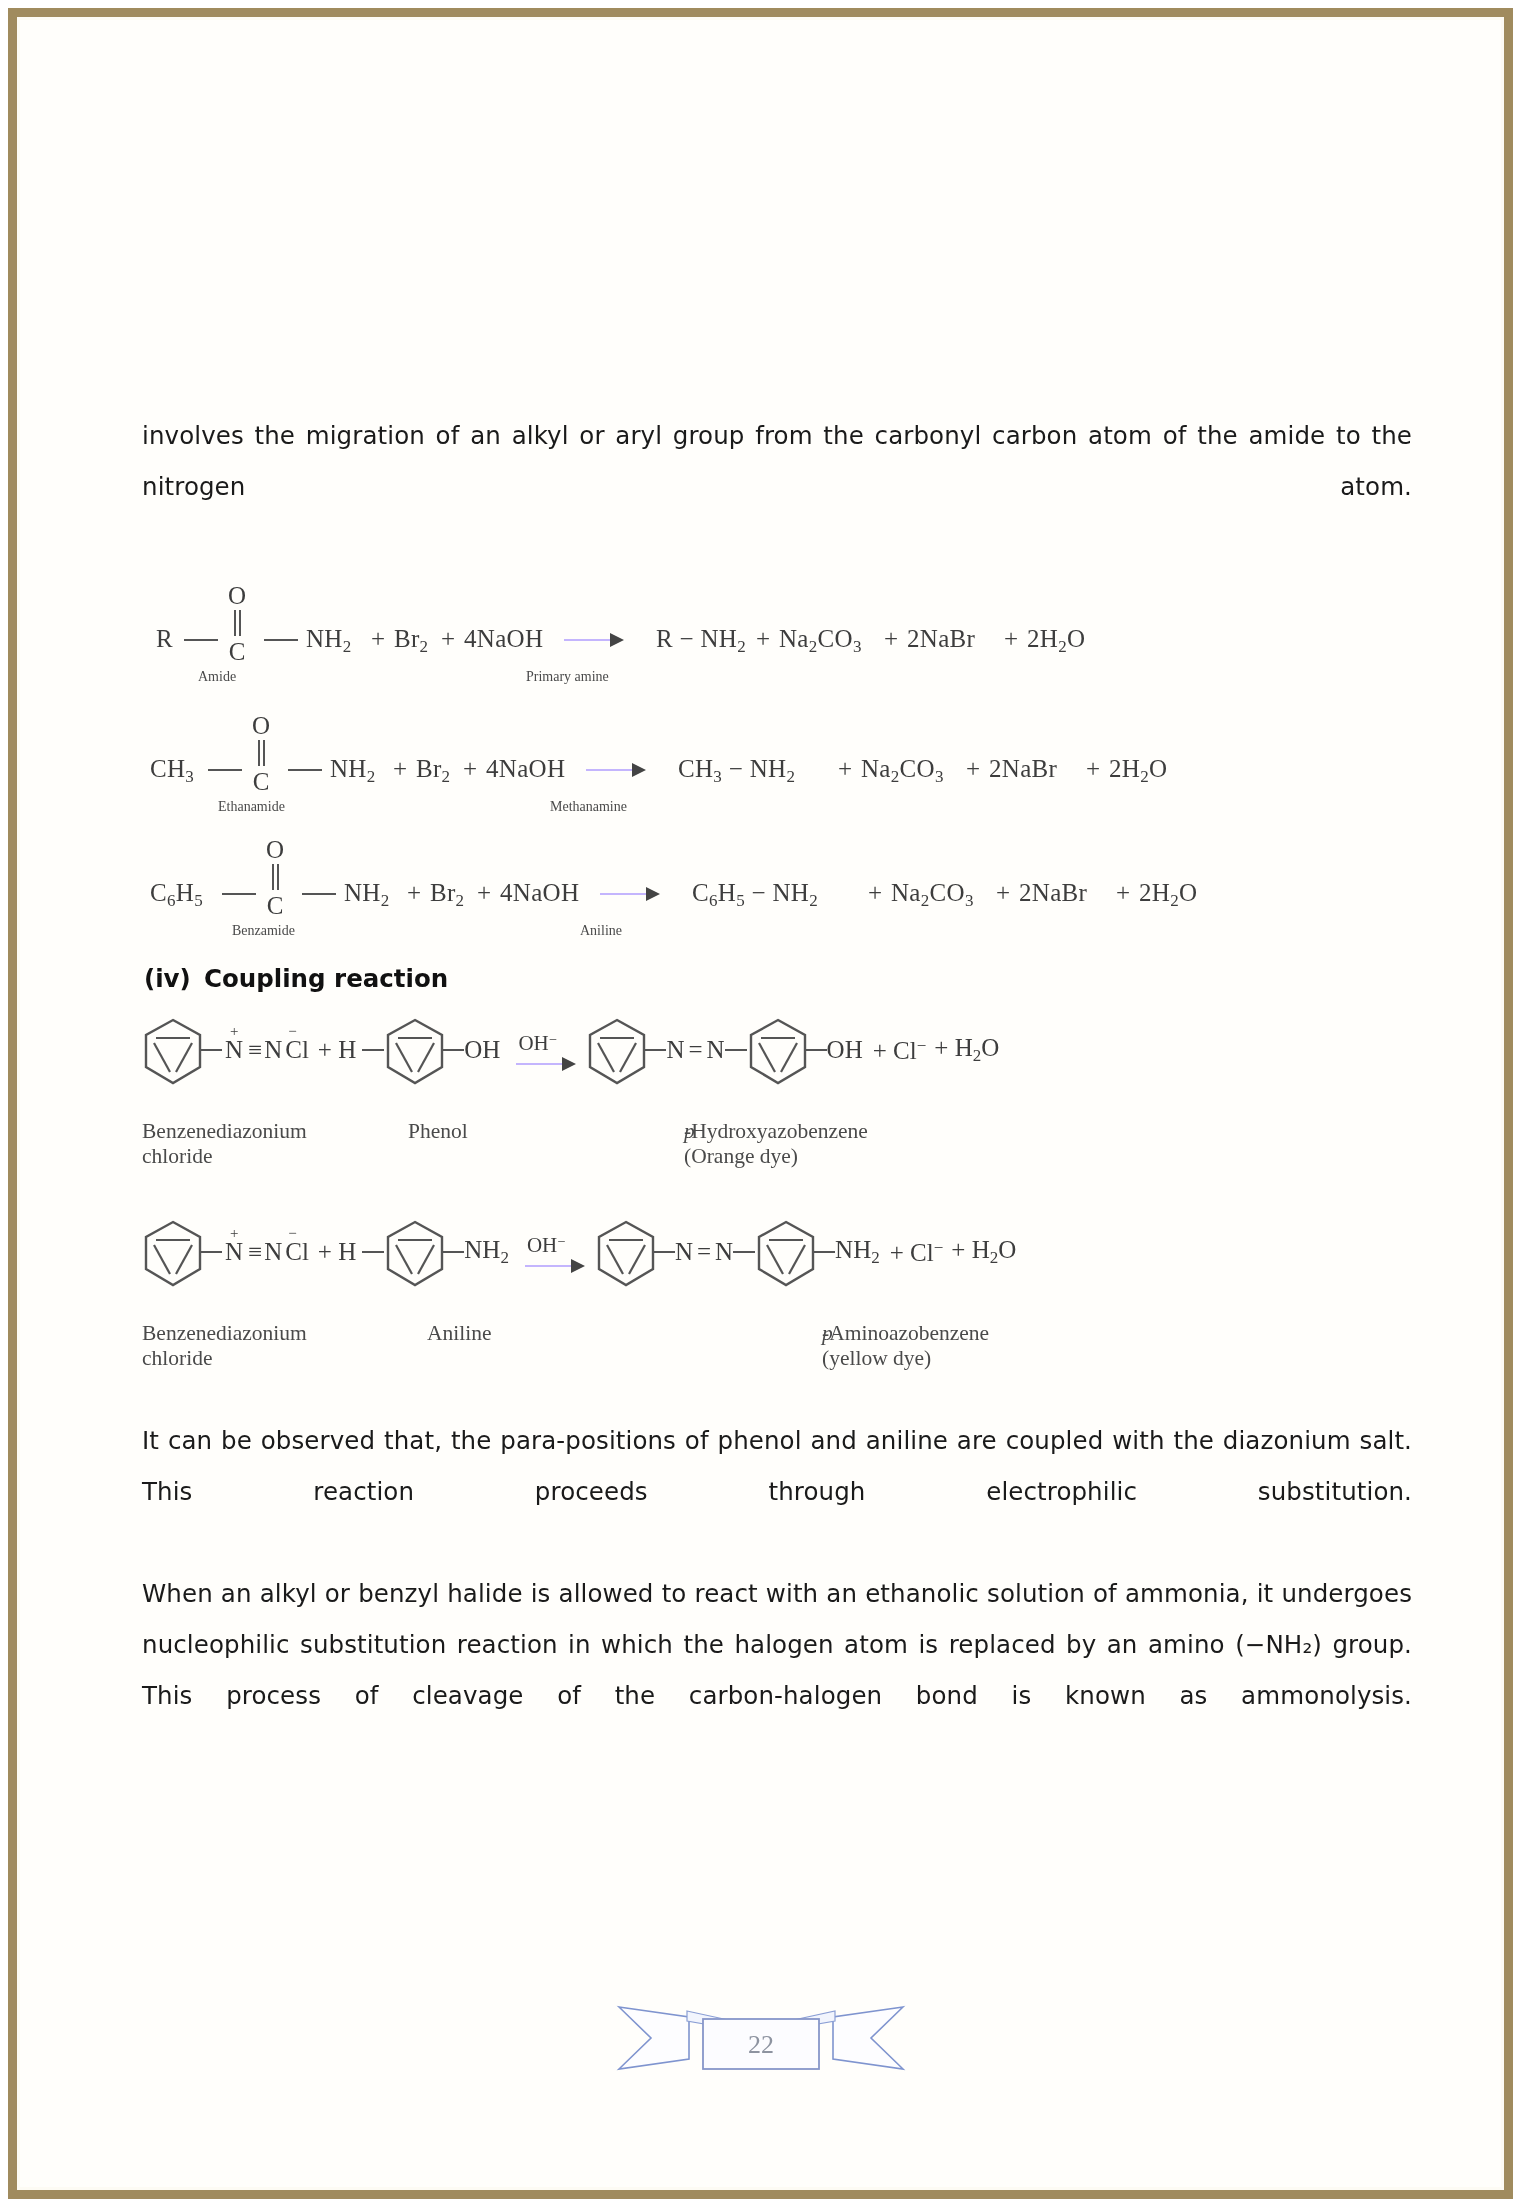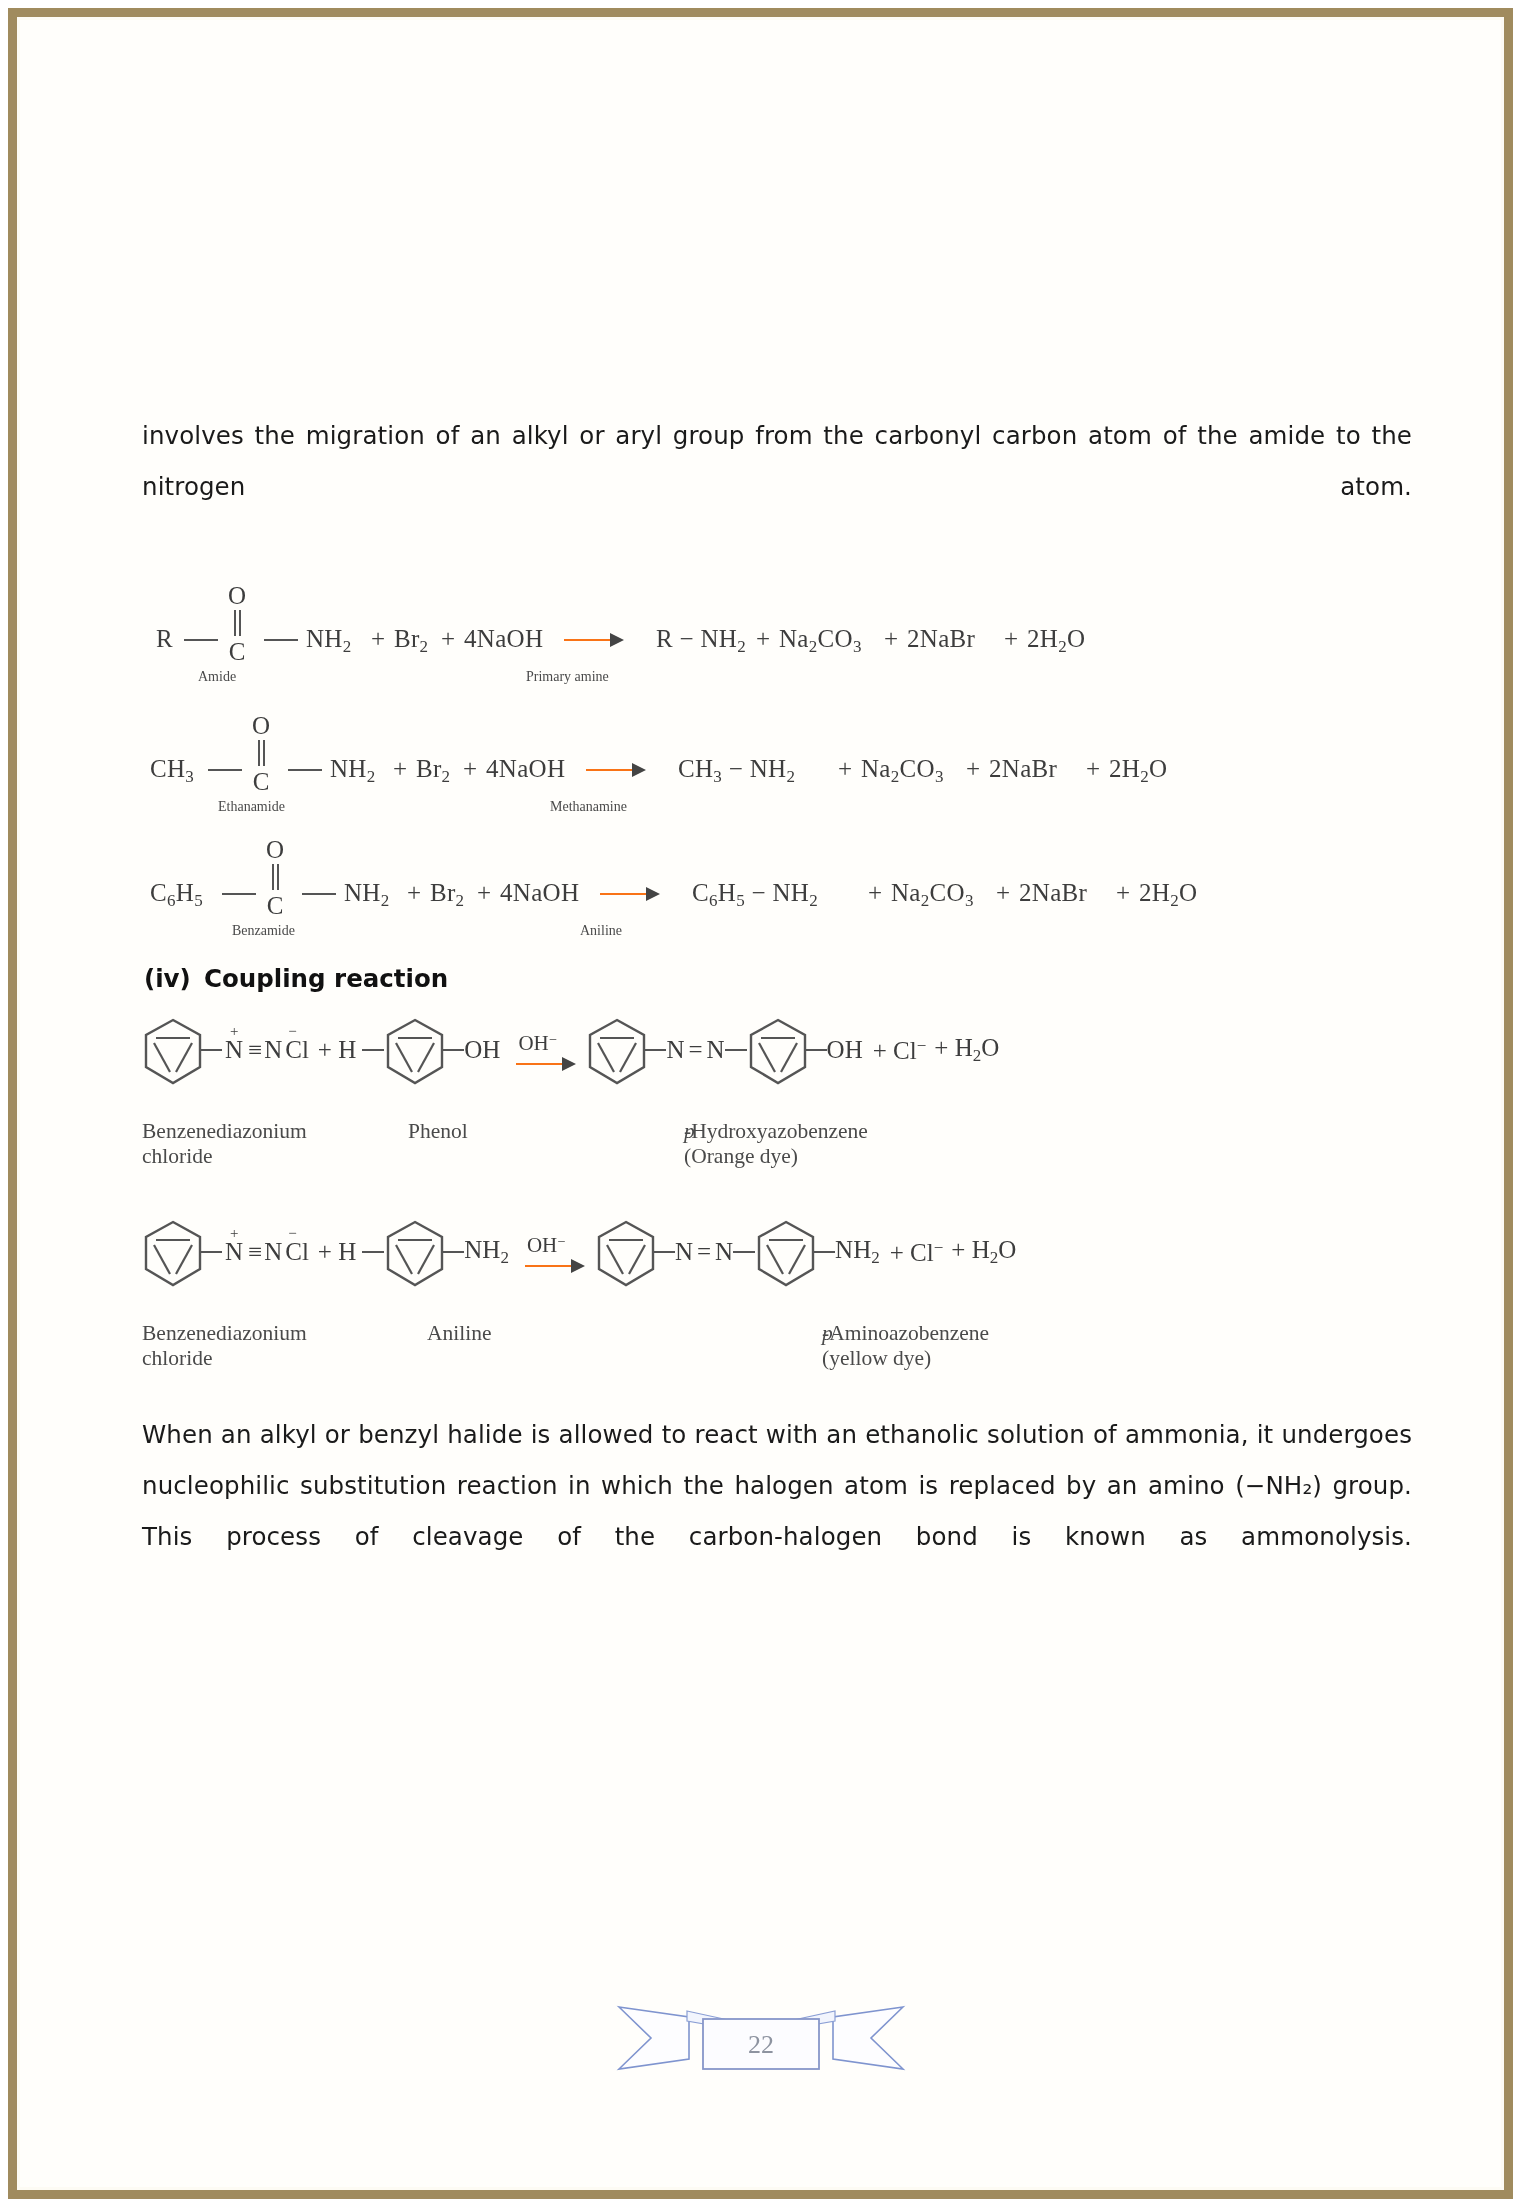--- a/index.html
+++ b/index.html
@@ -88,21 +88,21 @@
     vertical-align: middle;
     position: relative;
     top: 14px;
   }
   .sub { font-size: 0.68em; vertical-align: -0.28em; }
   .sup { font-size: 0.68em; vertical-align: 0.45em; }
   .arrow {
     display: inline-block;
     position: relative;
     width: 58px; height: 2px;
-    background: #f97316;
+    background: #c4b5fd;
     margin: 0 10px;
     top: 14px;
   }
   .arrow::after {
     content: "";
     position: absolute;
     right: -2px; top: -6px;
     border-left: 14px solid #444;
     border-top: 7px solid transparent;
     border-bottom: 7px solid transparent;
@@ -423,20 +423,21 @@
             <span>chloride</span>
           </span>
           <span style="left:285px; width:130px;">Aniline</span>
           <span style="left:680px; width:300px;">
             <span style="font-style:italic;">p</span><span>-Aminoazobenzene</span><br>
             <span>(yellow dye)</span>
           </span>
         </div>
       </div>
 
+      <p class="para" style="margin-top:6px;">It can be observed that, the para-positions of phenol and aniline are coupled with the diazonium salt. This reaction proceeds through electrophilic substitution.</p>
 
 
       <p class="para">When an alkyl or benzyl halide is allowed to react with an ethanolic solution of ammonia, it undergoes nucleophilic substitution reaction in which the halogen atom is replaced by an amino (−NH₂) group. This process of cleavage of the carbon-halogen bond is known as ammonolysis.</p>
 
     </div>
 
     <div class="ribbon">
       <svg width="300" height="90" viewBox="0 0 300 90">
         <polygon points="8,12 78,22 78,64 8,74 40,43" fill="#fdfdff" stroke="#7f94cf" stroke-width="1.6"></polygon>
         <polygon points="292,12 222,22 222,64 292,74 260,43" fill="#fdfdff" stroke="#7f94cf" stroke-width="1.6"></polygon>

